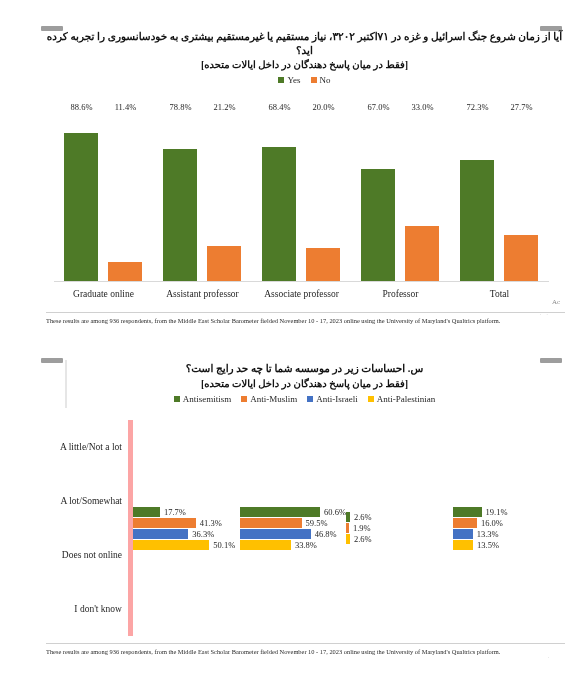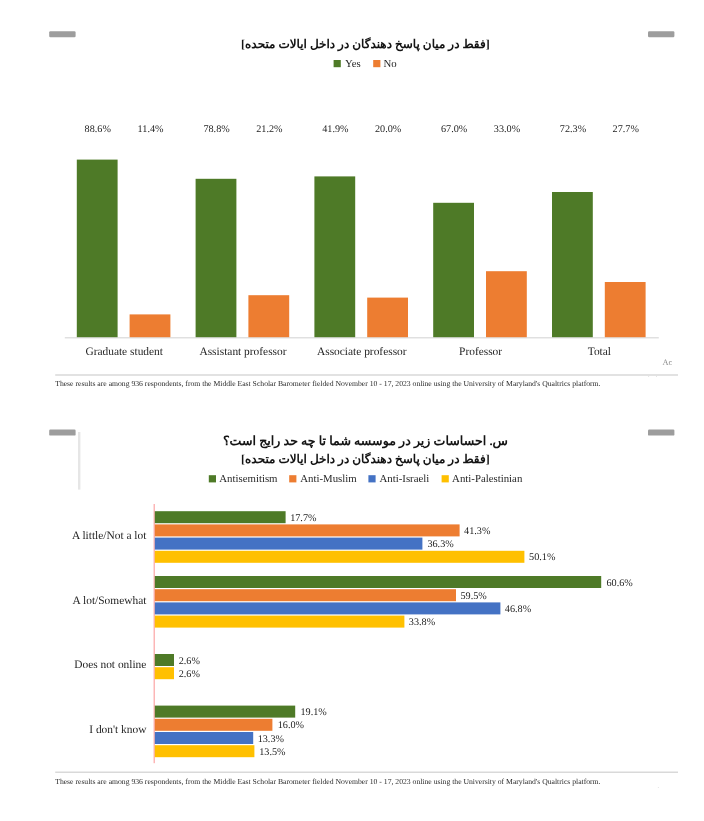--- a/index.html
+++ b/index.html
@@ -56,21 +56,21 @@
   .vbar{width:34px;}
   .vbar-label{position:absolute;bottom:100%;left:50%;transform:translateX(-50%);
               font-size:8.5px;white-space:nowrap;margin-bottom:2px;color:#1f1f1f;}
   .vcats{position:absolute;left:0;right:0;bottom:0;height:20px;
          display:flex;justify-content:space-around;align-items:center;}
   .vcat{width:19%;text-align:center;font-size:9.5px;color:#1f1f1f;}
 
   
   .hchart{position:relative;margin:6px 10px 0 10px;height:216px;display:flex;}
   .haxis-labels{width:82px;display:flex;flex-direction:column;}
-  .hrows{flex:1;display:flex;flex-direction:column;border-left:1px solid #fca5a5;}
+  .hrows{flex:1;display:flex;flex-direction:row;border-left:5px solid #fca5a5;}
   .hgroup{flex:1;display:flex;flex-direction:column;justify-content:center;gap:1px;padding:4px 0;}
   .hcat{flex:1;display:flex;align-items:center;justify-content:flex-end;
         padding-right:6px;font-size:9.5px;color:#1f1f1f;text-align:right;}
   .hbar-row{display:flex;align-items:center;height:10px;}
   .hbar{height:10px;}
   .hbar-label{font-size:8.5px;margin-left:4px;white-space:nowrap;color:#1f1f1f;}
 
   .footnote{
     position:absolute;left:46px;right:22px;
     font-size:6.4px;line-height:9px;color:#2a2a2a;
@@ -82,20 +82,21 @@
 </style>
 </head>
 <body>
 
 <div class="panel" id="panel-1">
 
   <div class="handle" style="left:41px;top:26px;"></div>
   <div class="handle" style="left:540px;top:26px;"></div>
 
   <div style="position:absolute;left:46px;right:24px;top:30px;">
+    <div class="chart-title">آیا از زمان شروع جنگ اسرائیل و غزه در ۱۷اکتبر ۲۰۲۳، نیاز مستقیم یا غیرمستقیم بیشتری به خودسانسوری را تجربه کرده اید؟</div>
     <div class="chart-subtitle">[فقط در میان پاسخ دهندگان در داخل ایالات متحده]</div>
 
     <div class="legend">
       <span class="legend-item">
         <span class="legend-swatch" style="background:#4e7a27;"></span>
         <span>Yes</span>
       </span>
       <span class="legend-item">
         <span class="legend-swatch" style="background:#ed7d31;"></span>
         <span>No</span>
@@ -123,21 +124,21 @@
           <div class="vbar" style="background:#4e7a27;height:78.8%;"></div>
         </div>
         <div class="vbar-wrap">
           <span class="vbar-label">21.2%</span>
           <div class="vbar" style="background:#ed7d31;height:21.2%;"></div>
         </div>
       </div>
 
       <div class="vgroup">
         <div class="vbar-wrap">
-          <span class="vbar-label">41.9%</span>
+          <span class="vbar-label">68.4%</span>
           <div class="vbar" style="background:#4e7a27;height:80%;"></div>
         </div>
         <div class="vbar-wrap">
           <span class="vbar-label">20.0%</span>
           <div class="vbar" style="background:#ed7d31;height:20%;"></div>
         </div>
       </div>
 
       <div class="vgroup">
         <div class="vbar-wrap">
@@ -157,21 +158,21 @@
         </div>
         <div class="vbar-wrap">
           <span class="vbar-label">27.7%</span>
           <div class="vbar" style="background:#ed7d31;height:27.7%;"></div>
         </div>
       </div>
 
     </div>
 
     <div class="vcats">
-      <div class="vcat">Graduate student</div>
+      <div class="vcat">Graduate online</div>
       <div class="vcat">Assistant professor</div>
       <div class="vcat">Associate professor</div>
       <div class="vcat">Professor</div>
       <div class="vcat">Total</div>
     </div>
   </div>
 
   <div class="corner-mark" style="left:552px;top:298px;">Ac</div>
   <div class="tiny-dots" style="left:540px;top:311px;">. .</div>
 
@@ -255,20 +256,24 @@
           <span class="hbar-label">33.8%</span>
         </div>
       </div>
 
       <div class="hgroup">
         <div class="hbar-row">
           <div class="hbar" style="background:#4e7a27;width:3.7%;"></div>
           <span class="hbar-label">2.6%</span>
         </div>
         <div class="hbar-row">
+          <div class="hbar" style="background:#ed7d31;width:2.7%;"></div>
+          <span class="hbar-label">1.9%</span>
+        </div>
+        <div class="hbar-row">
           <div class="hbar" style="background:#ffc000;width:3.7%;"></div>
           <span class="hbar-label">2.6%</span>
         </div>
       </div>
 
       <div class="hgroup">
         <div class="hbar-row">
           <div class="hbar" style="background:#4e7a27;width:27.3%;"></div>
           <span class="hbar-label">19.1%</span>
         </div>

